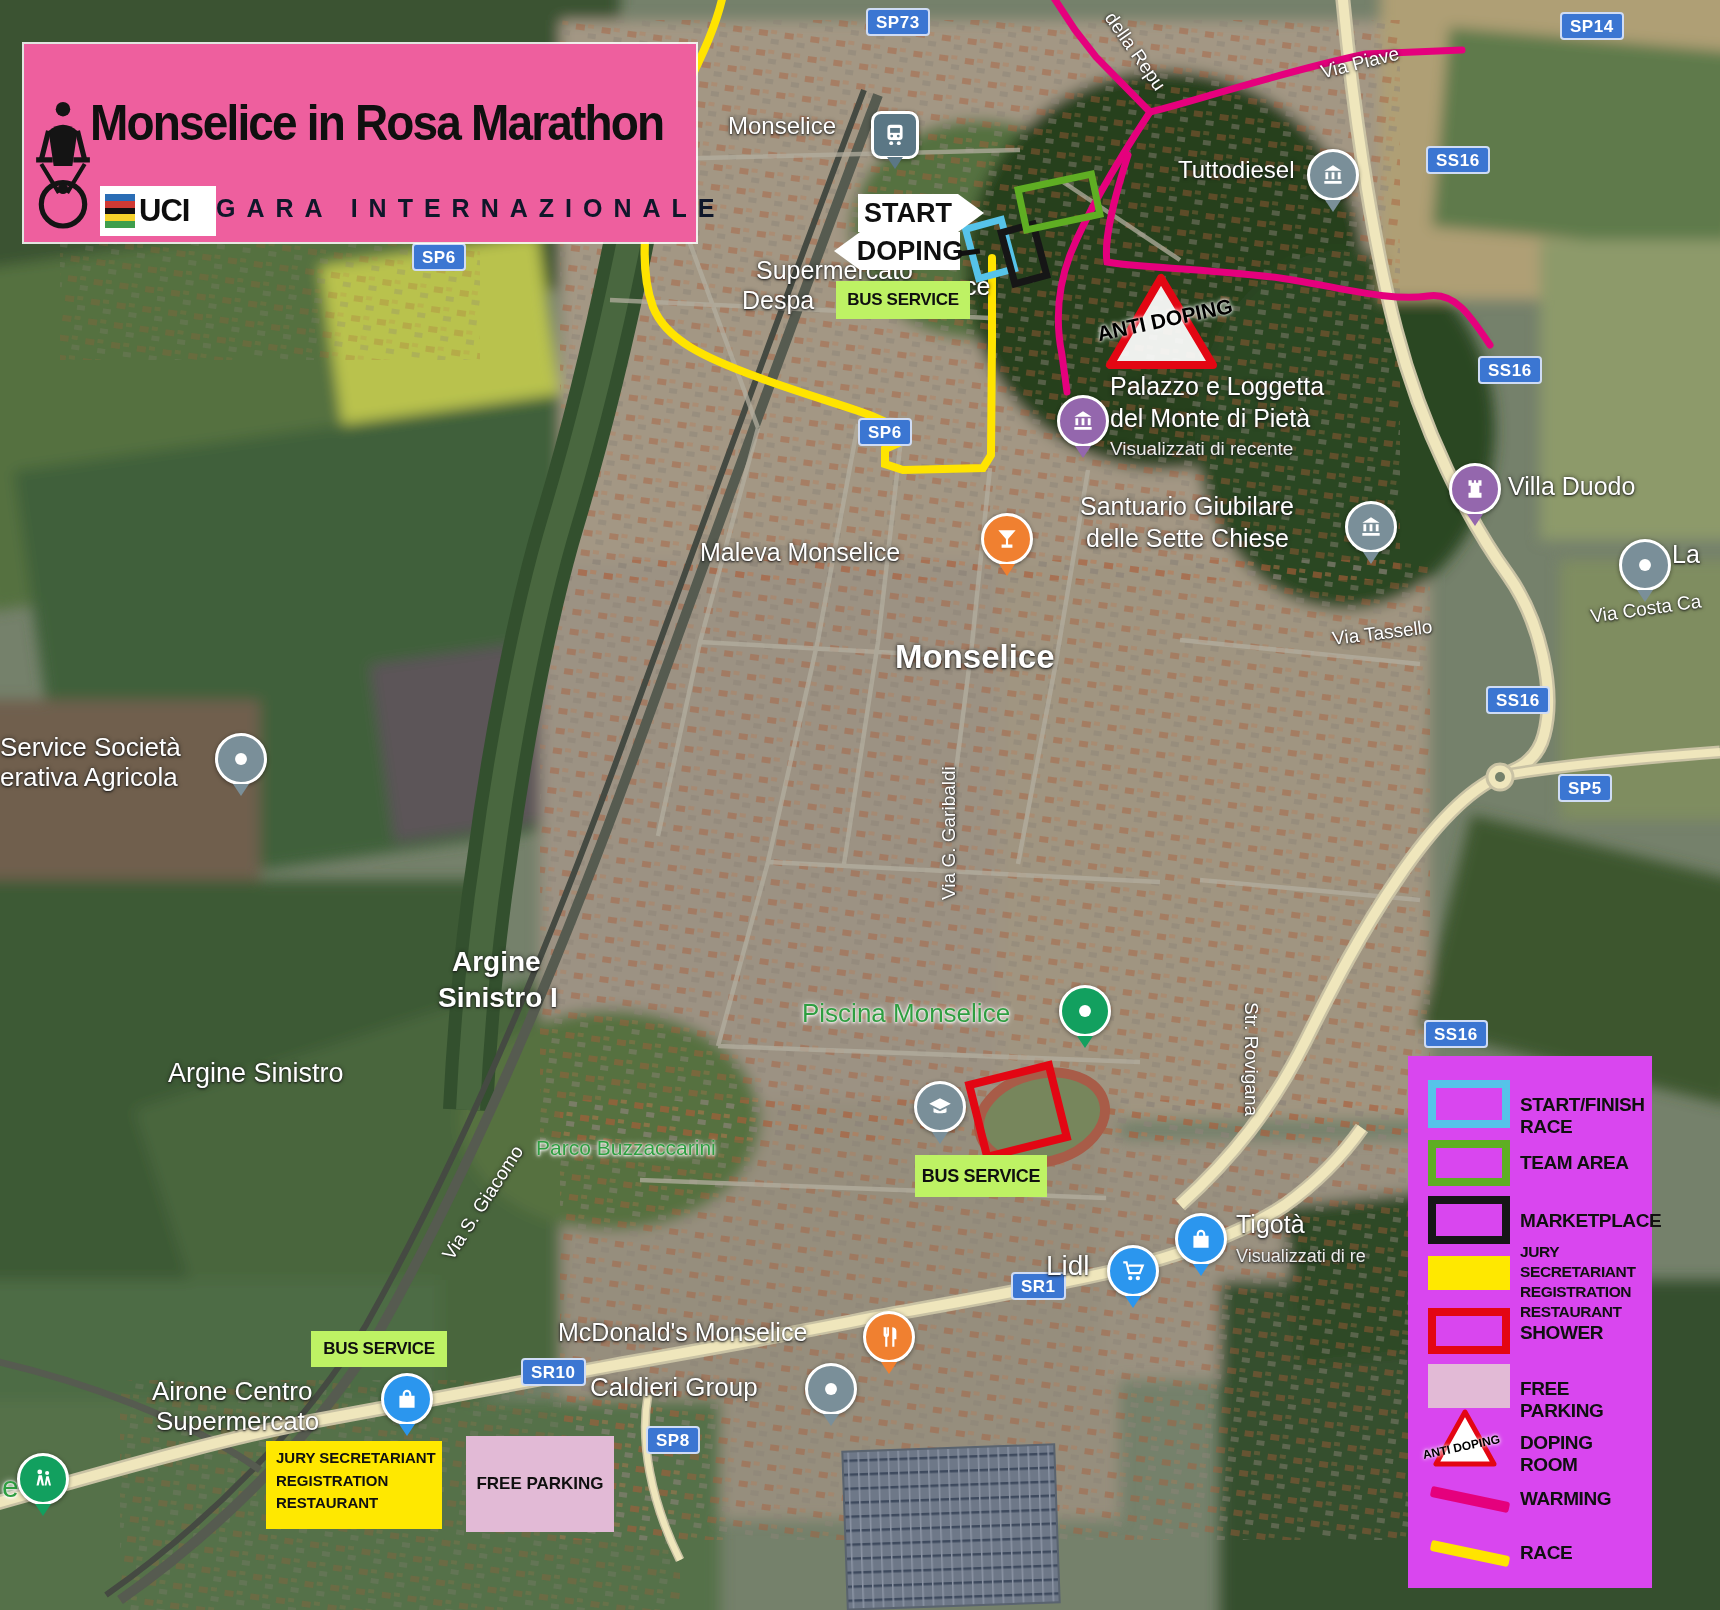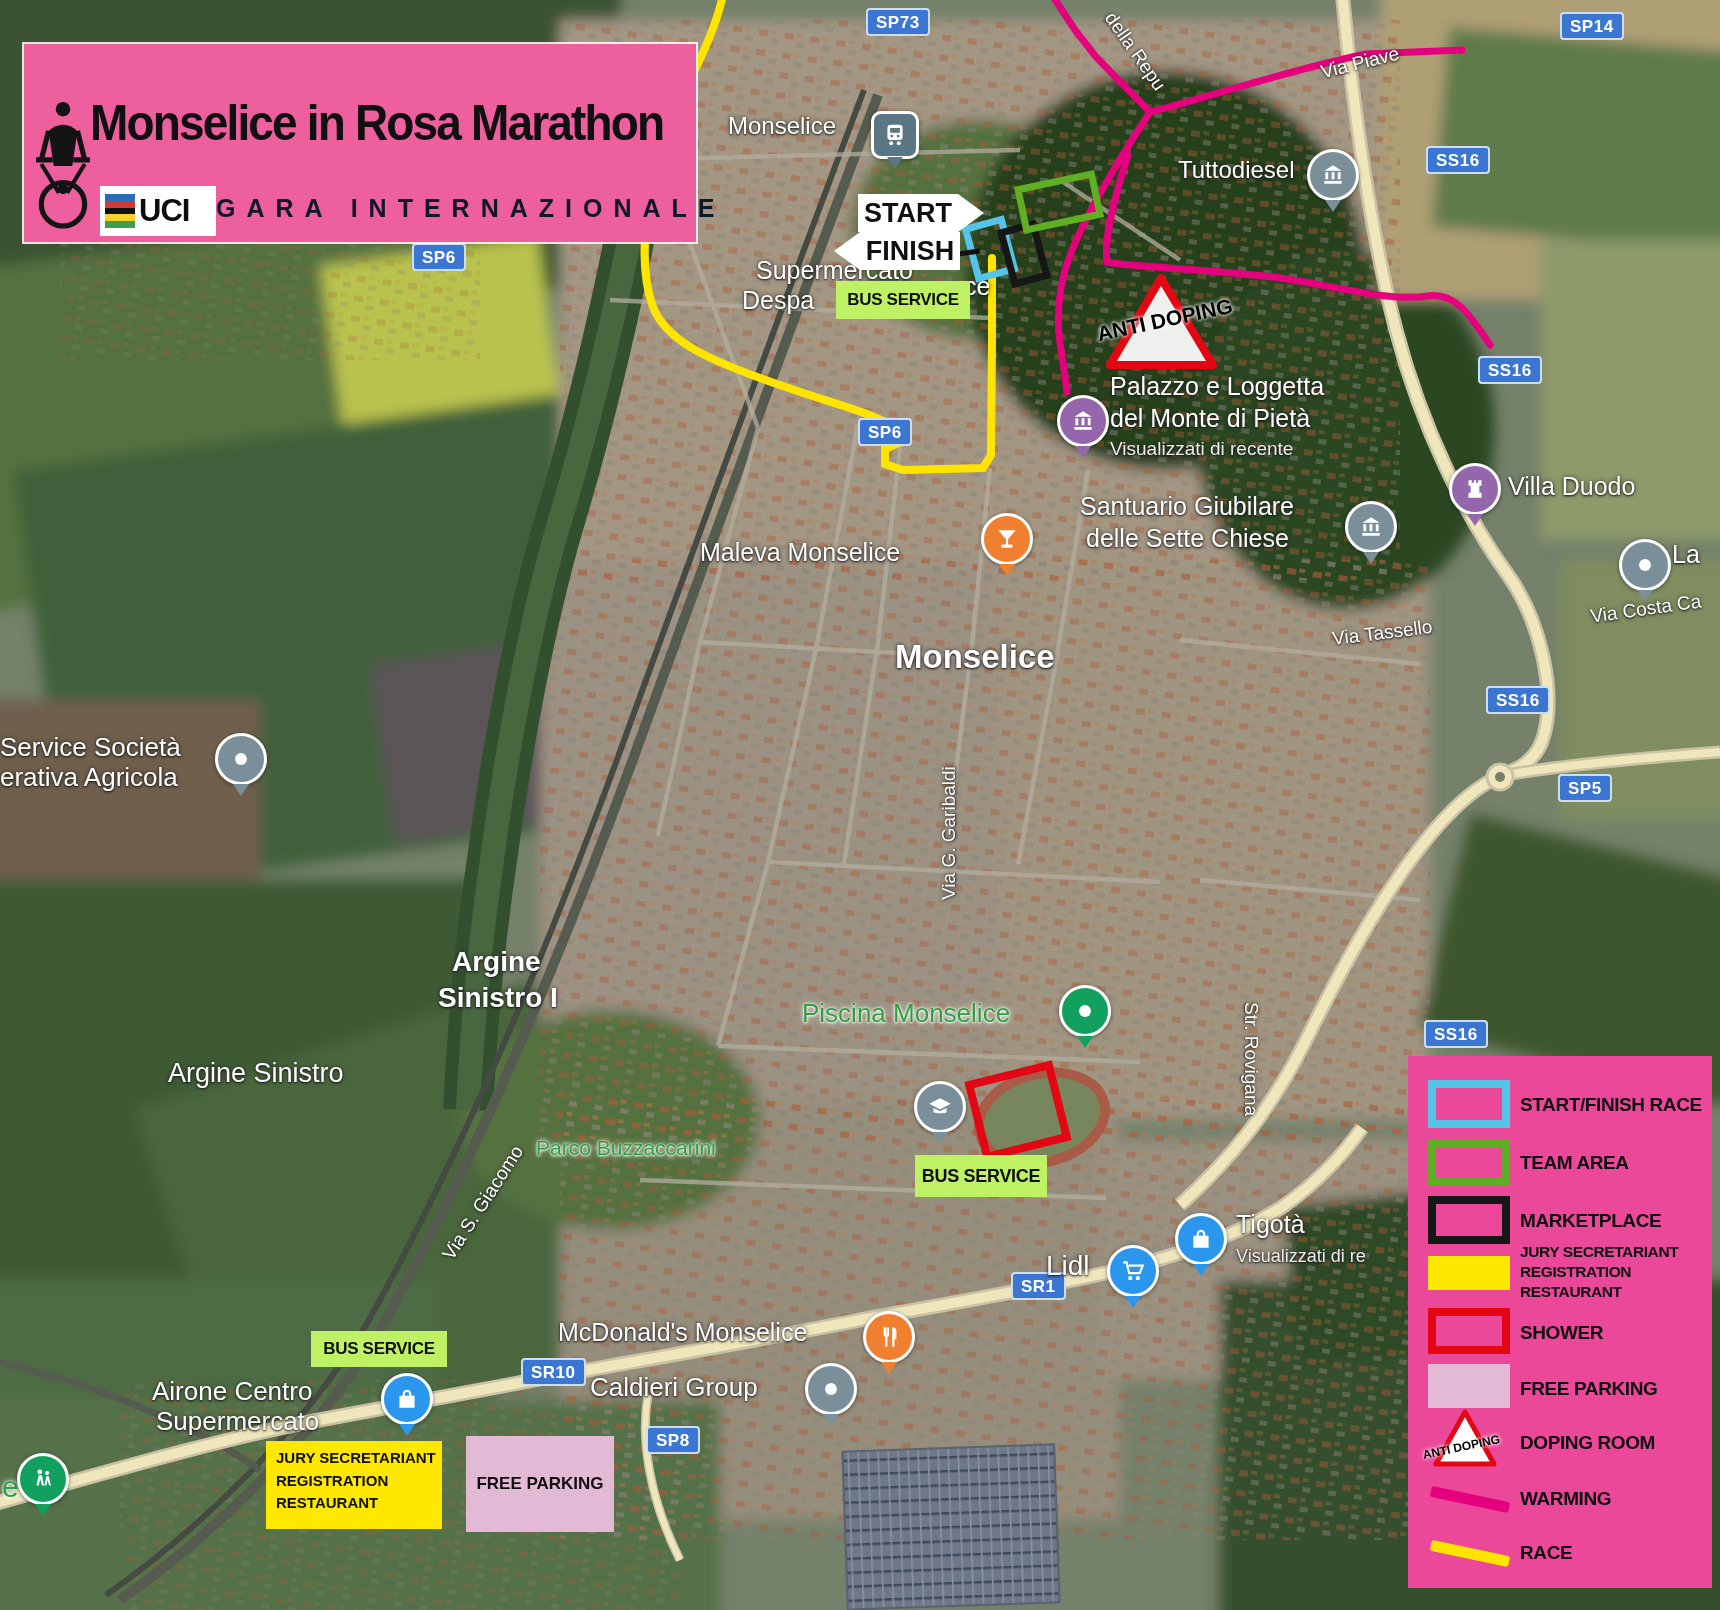--- a/index.html
+++ b/index.html
@@ -27,21 +27,21 @@
   .pin.sq .tail{bottom:-13px;}
   
   .box-label{position:absolute;background:#bef264;color:#0f0f0f;font-weight:800;z-index:5;
              display:flex;align-items:center;justify-content:center;letter-spacing:-.3px;}
   .arrow-wrap{position:absolute;z-index:5;}
   .arrow-box{position:absolute;background:#fff;color:#0f0f0f;font-weight:800;display:flex;
              align-items:center;justify-content:center;}
   .tri{position:absolute;width:0;height:0;border:19px solid transparent;}
   .rect-ov{position:absolute;background:transparent;border-style:solid;z-index:4;}
   
-  .legend{position:absolute;left:1408px;top:1056px;width:304px;height:532px;background:#ec4899;
+  .legend{position:absolute;left:1408px;top:1056px;width:244px;height:532px;background:#d946ef;
           z-index:6;}
   .legend .sw{position:absolute;left:20px;width:82px;box-sizing:border-box;}
   .legend .lab{position:absolute;left:112px;color:#101010;font-weight:800;font-size:19px;
                letter-spacing:-.4px;line-height:1.15;}
   .legend .line-ic{position:absolute;left:22px;width:80px;height:11px;border-radius:3px;}
   .tri-icon{position:absolute;z-index:2;}
   .tri-text{position:absolute;font-weight:800;color:#000;white-space:nowrap;z-index:3;
             text-shadow:0 0 3px #fff,0 0 5px #fff;}
   
   .banner{position:absolute;left:24px;top:44px;width:672px;height:198px;z-index:7;
@@ -163,21 +163,21 @@
   <div class="rect-ov" style="left:1018px;top:178px;width:68px;height:34px;border-width:7px;border-color:var(--c-team_green);transform:rotate(-12deg);"></div>
   <div class="rect-ov" style="left:973px;top:1070px;width:74px;height:66px;border-width:8px;border-color:var(--c-shower_red);transform:rotate(-14deg);"></div>
   <div style="position:absolute;left:958px;top:250px;width:22px;height:5px;background:#111;transform:rotate(-8deg);z-index:4;"></div>
 
   <div class="arrow-wrap" style="left:858px;top:194px;width:126px;height:38px;">
     <div class="arrow-box" style="left:0;top:0;width:100px;height:38px;font-size:27px;">START</div>
     <div class="tri" style="left:100px;top:0;border-left:26px solid #fff;border-right:0;"></div>
   </div>
   <div class="arrow-wrap" style="left:834px;top:232px;width:126px;height:38px;">
     <div class="tri" style="left:0;top:0;border-right:26px solid #fff;border-left:0;"></div>
-    <div class="arrow-box" style="left:26px;top:0;width:100px;height:38px;font-size:27px;">FINISH</div>
+    <div class="arrow-box" style="left:26px;top:0;width:100px;height:38px;font-size:27px;">DOPING</div>
   </div>
 
   <div class="box-label" style="left:836px;top:281px;width:134px;height:38px;font-size:17px;">BUS SERVICE</div>
   <div class="box-label" style="left:915px;top:1155px;width:132px;height:42px;font-size:18px;">BUS SERVICE</div>
   <div class="box-label" style="left:311px;top:1331px;width:136px;height:36px;font-size:17px;">BUS SERVICE</div>
 
   <div class="tri-text" style="left:1096px;top:308px;font-size:21px;transform:rotate(-12deg);z-index:5;">ANTI DOPING</div>
 
   <div style="position:absolute;left:266px;top:1441px;width:176px;height:88px;background:var(--c-jury_yellow);z-index:5;padding:6px 0 0 10px;box-sizing:border-box;">
     <div style="font-size:15px;font-weight:800;color:#101010;line-height:1.5;">

